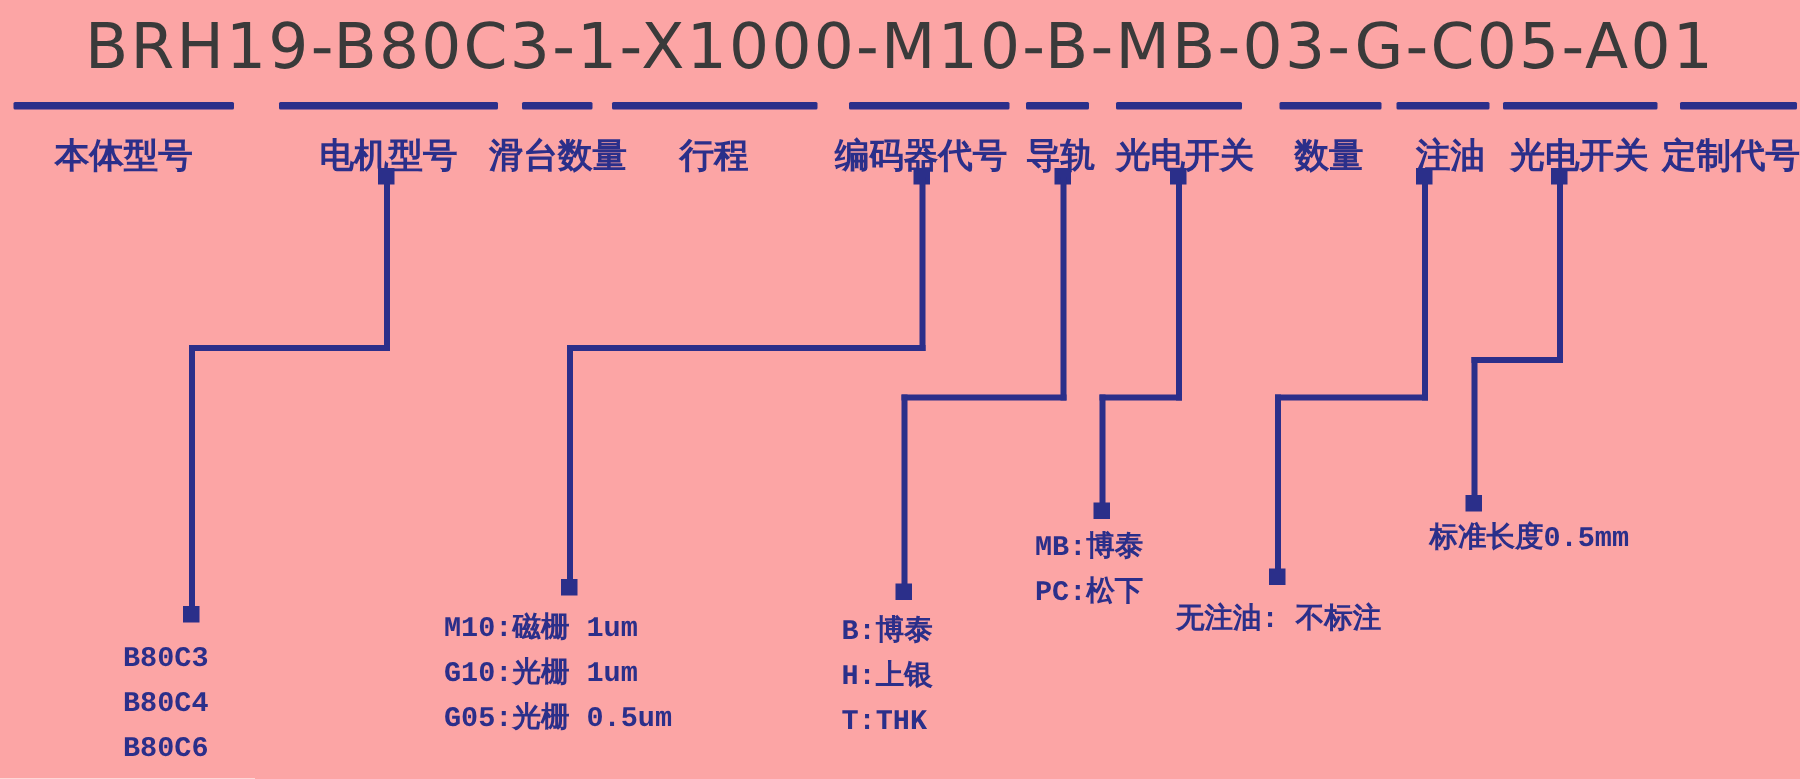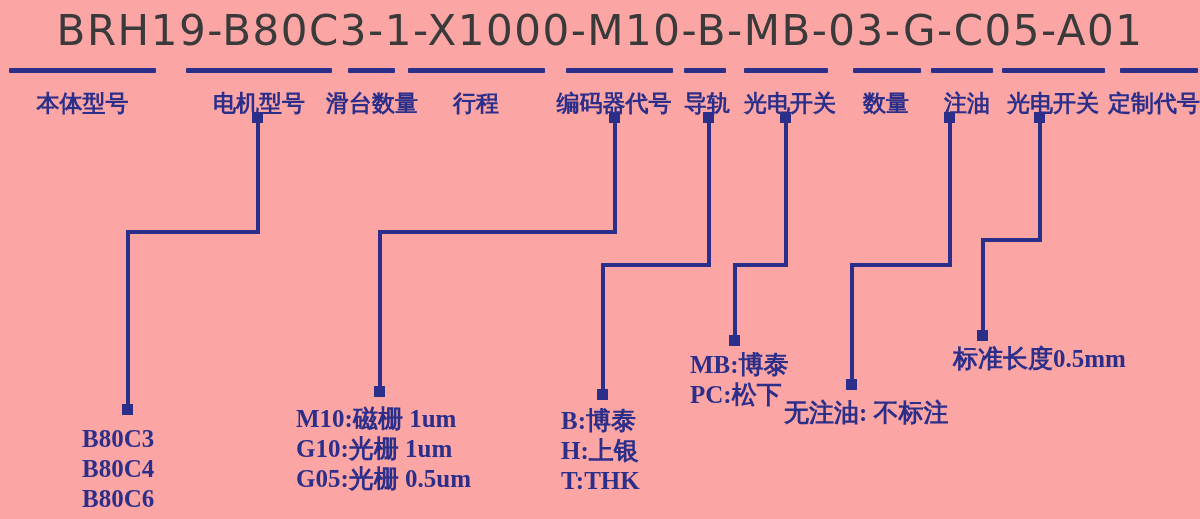--- a/index.html
+++ b/index.html
@@ -71,25 +71,25 @@
     position: absolute;
     width: 11px;
     height: 11px;
     background: #2b2f8a;
   }
 
   
   .detail-block {
     position: absolute;
     color: #2b2f8a;
-    font-size: 25px;
+    font-size: 19px;
     font-weight: bold;
     line-height: 30px;
     white-space: nowrap;
-    font-family: Liberation Serif, serif;
+    font-family: Liberation Mono, monospace;
   }
   .detail-block .dline { display: block; }
 </style>
 </head>
 <body>
 
 <div id="stage">
 
   <div id="model-code">BRH19-B80C3-1-X1000-M10-B-MB-03-G-C05-A01</div>
 

